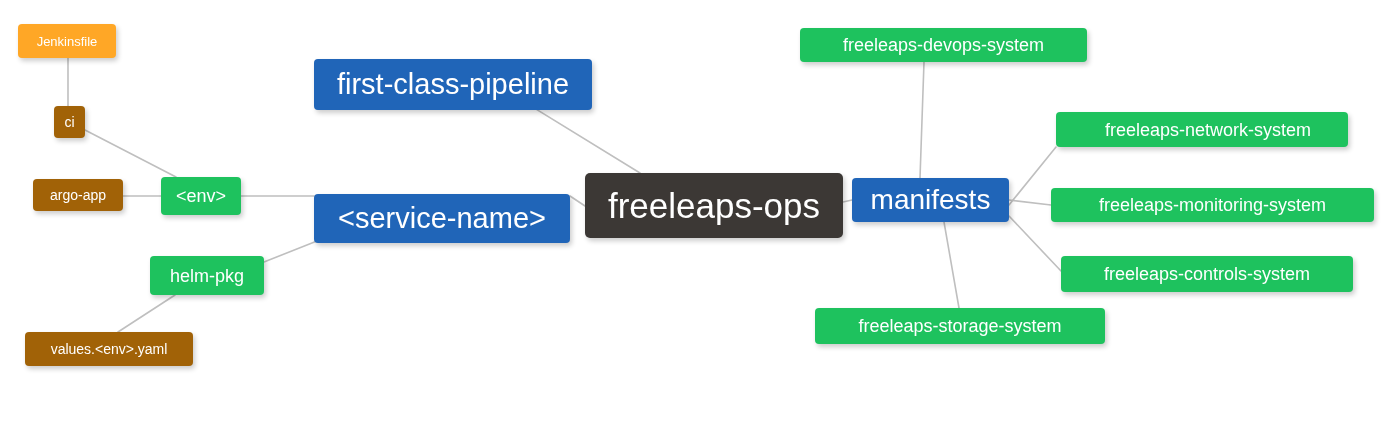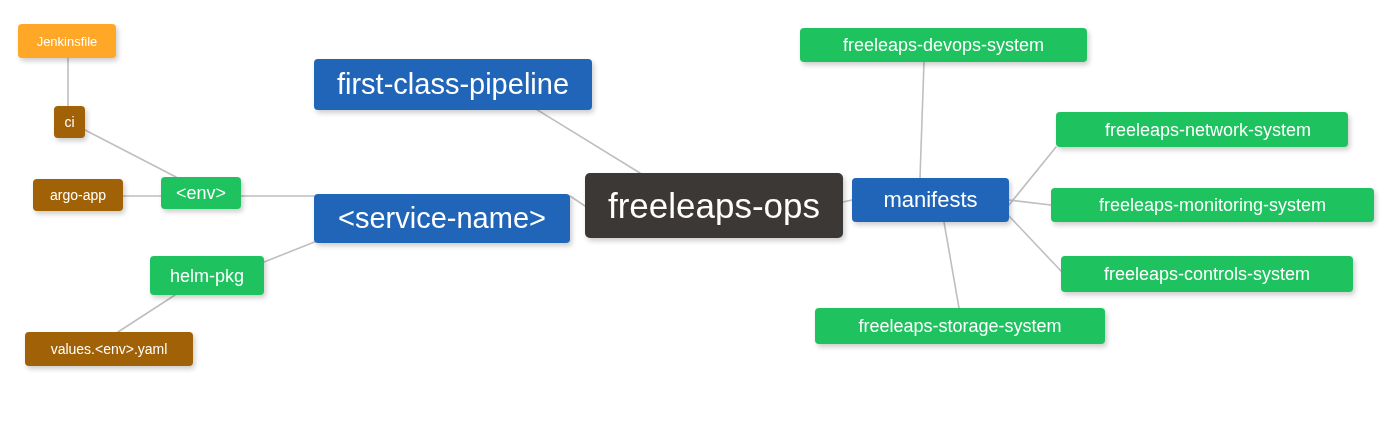--- a/index.html
+++ b/index.html
@@ -48,21 +48,21 @@
     justify-content: center;
   }
   .node-blue   { background: #2065b8; }
   .node-green  { background: #1ec25e; }
   .node-red    { background: #a16207; }
   .node-orange { background: #ffa726; }
 
   
   .sz-root  { font-size: 35px; }
   .sz-l1    { font-size: 29px; margin-top: 23px; }
-  .sz-l2    { font-size: 22px; }
+  .sz-l2    { font-size: 28px; }
   .sz-l3    { font-size: 18px; }
   .sz-l4    { font-size: 14px; }
   .sz-l5    { font-size: 13px; }
 </style>
 </head>
 <body>
 
 <div id="mindmap">
   <svg id="edge-layer" viewBox="0 0 1390 421" width="1390" height="421" xmlns="http://www.w3.org/2000/svg">
       <path d="M 585,206 L 570,196" stroke="#bfbfbf" stroke-width="1.6" fill="none" stroke-linecap="round"></path>
@@ -86,21 +86,21 @@
       </div>
       <div class="node node-blue sz-l1" style="left: 314px; top: 171px; width: 256px; height: 49px;">
         <span>&lt;service-name&gt;</span>
       </div>
       <div class="node node-blue sz-l1" style="left: 314px; top: 36px; width: 278px; height: 51px;">
         <span>first-class-pipeline</span>
       </div>
       <div class="node node-blue sz-l2" style="left: 852px; top: 178px; width: 157px; height: 44px;">
         <span>manifests</span>
       </div>
-      <div class="node node-green sz-l3" style="left: 161px; top: 177px; width: 80px; height: 32px;">
+      <div class="node node-green sz-l3" style="left: 161px; top: 177px; width: 80px; height: 38px;">
         <span>&lt;env&gt;</span>
       </div>
       <div class="node node-green sz-l3" style="left: 150px; top: 256px; width: 114px; height: 39px;">
         <span>helm-pkg</span>
       </div>
       <div class="node node-red sz-l4" style="left: 54px; top: 106px; width: 31px; height: 32px;">
         <span>ci</span>
       </div>
       <div class="node node-red sz-l4" style="left: 33px; top: 179px; width: 90px; height: 32px;">
         <span>argo-app</span>

